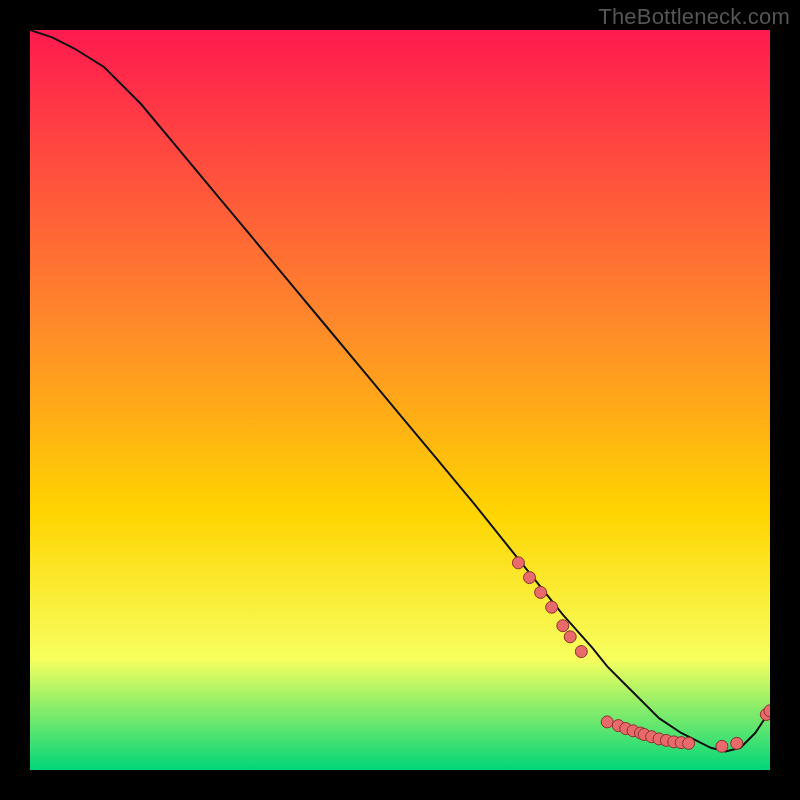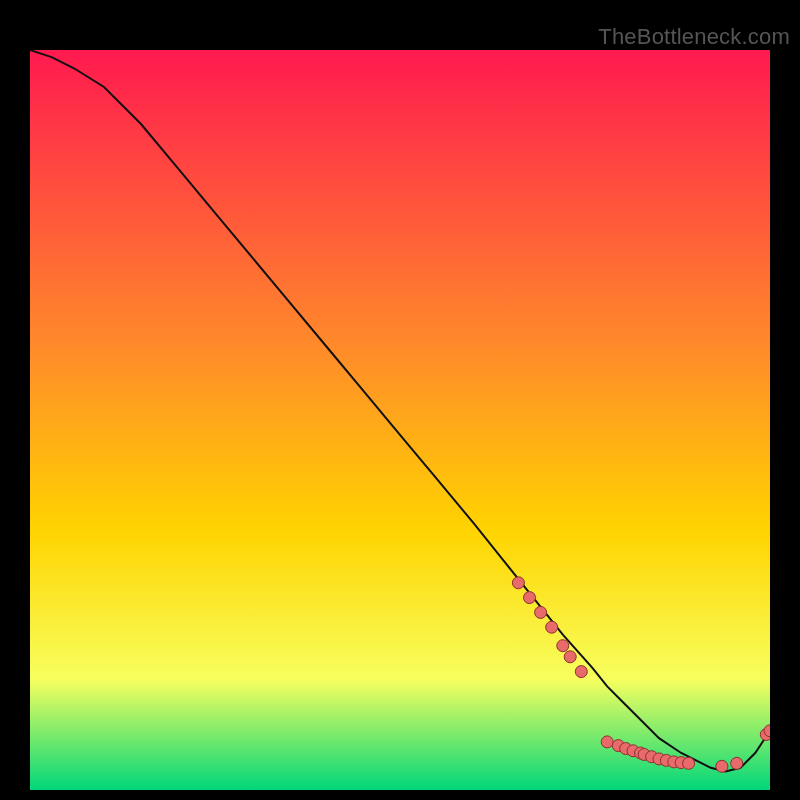--- a/index.html
+++ b/index.html
@@ -8,21 +8,20 @@
     padding: 0;
     width: 800px;
     height: 800px;
     overflow: hidden;
     font-family: Arial, Helvetica, sans-serif;
   }
   .stage {
     position: relative;
     width: 800px;
     height: 712px;
-    margin-top: 20px;
   }
   .watermark {
     position: absolute;
     top: 4px;
     right: 10px;
     color: #555;
     font-size: 22px;
     font-weight: 500;
     letter-spacing: 0.2px;
     user-select: none;

